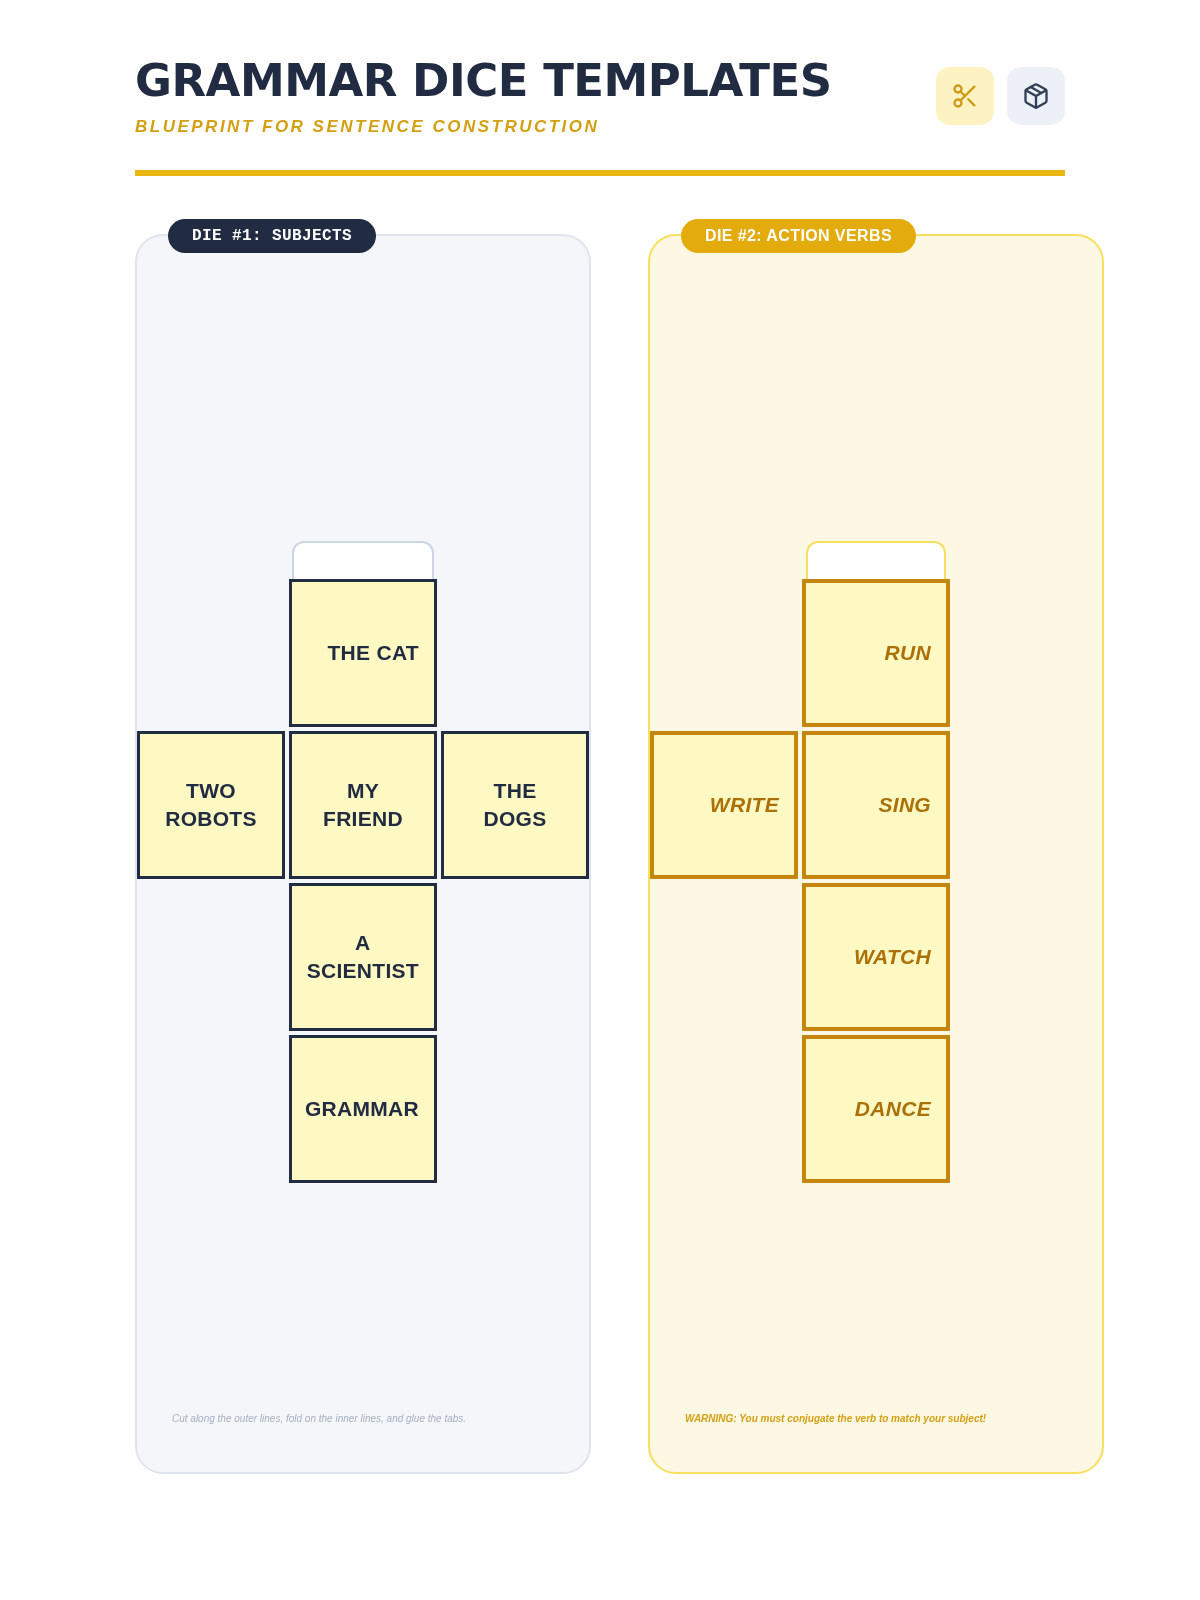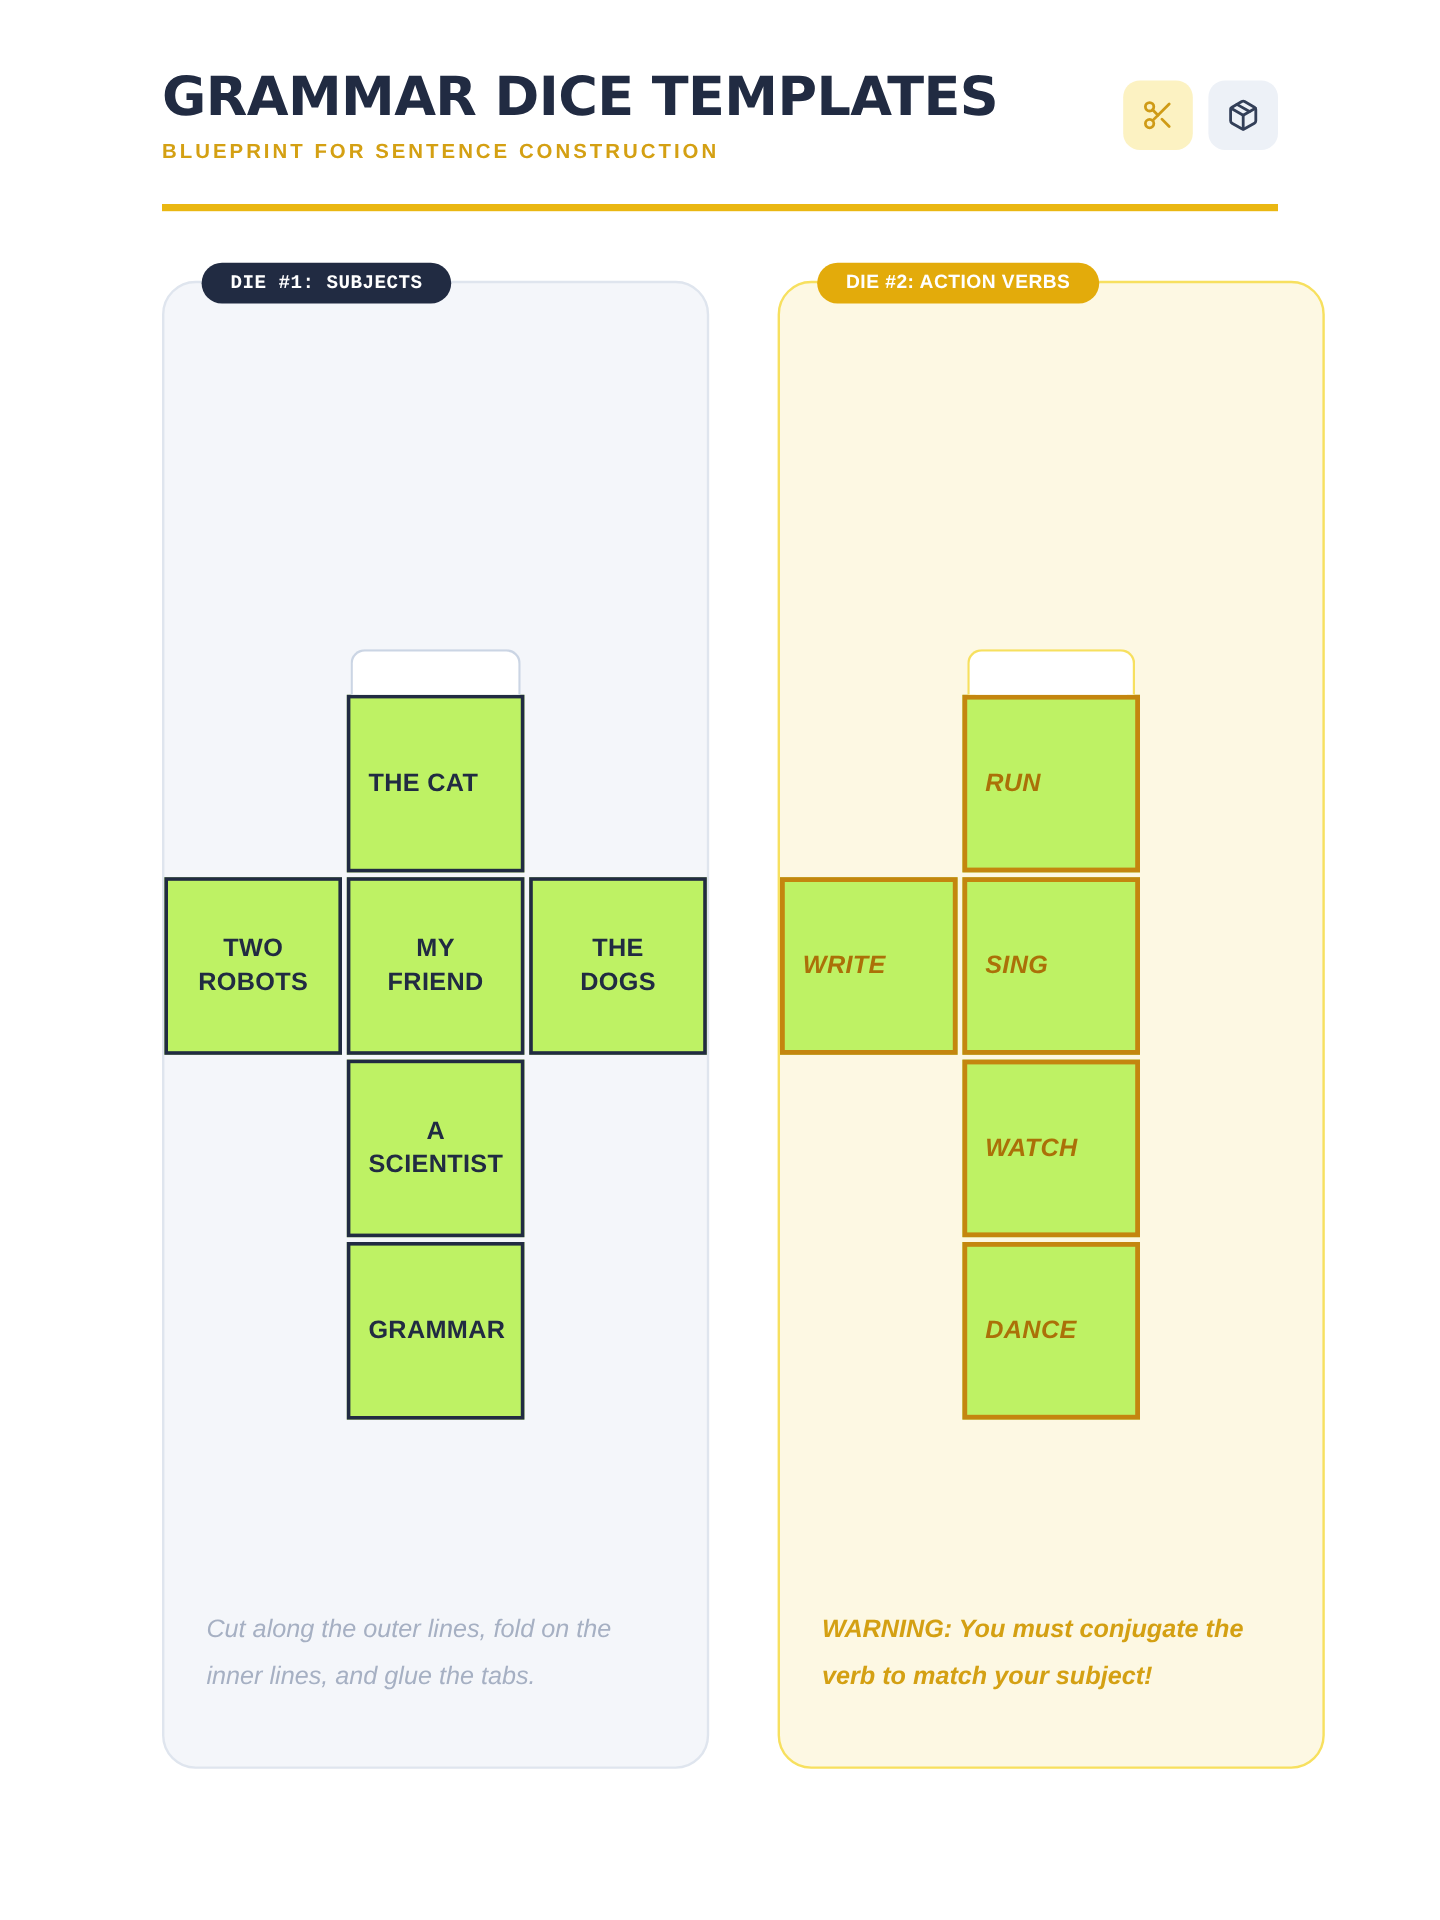--- a/index.html
+++ b/index.html
@@ -33,20 +33,21 @@
     font-weight:bold;
     font-size:45px;
     line-height:1.0;
     letter-spacing:-0.5px;
     color:var(--navy);
   }
   .page-subtitle{
     margin:14px 0 0;
     font-size:17px;
     font-weight:bold;
+    font-style:italic;
     letter-spacing:2.5px;
     color:var(--subtitle-gold);
   }
   .header-tools{display:flex;gap:13px;margin-top:9px;}
   .tool-btn{
     width:58px;height:58px;border:none;border-radius:14px;
     display:flex;align-items:center;justify-content:center;cursor:pointer;padding:0;
   }
   .tool-btn.scissors{background:var(--scissors-bg);}
   .tool-btn.cube{background:var(--cube-bg);}
@@ -79,22 +80,22 @@
     grid-template-columns:repeat(3,148px);
     grid-template-rows:repeat(4,148px);
     gap:4px;
     grid-template-areas:
       ".    top    ."
       "left center right"
       ".    b1     ."
       ".    b2     .";
   }
   .cell{
-    position:relative;background:#bef264;
-    display:flex;align-items:center;justify-content:flex-start;
+    position:relative;background:#fef9c3;
+    display:flex;align-items:center;justify-content:flex-end;
     text-align:center;font-weight:bold;font-size:21px;line-height:1.35;
     letter-spacing:0.3px;padding:0 15px;
   }
   .die-navy .cell{border:3px solid var(--navy);color:var(--navy);}
   .die-gold .cell{border:4px solid var(--gold-border);color:var(--gold-text);font-style:italic;}
   .pos-top{grid-area:top;}
   .pos-left{grid-area:left;}
   .pos-center{grid-area:center;}
   .pos-right{grid-area:right;}
   .pos-b1{grid-area:b1;}
@@ -103,21 +104,21 @@
     position:absolute;left:0;right:0;height:38px;background:#fff;
     border:2px solid var(--tab-gray);border-bottom:none;
     border-radius:12px 12px 0 0;
   }
   .die-navy .glue-tab{bottom:calc(100% + 3px);}
   .die-gold .glue-tab{border-color:var(--panel-yellow-border);bottom:calc(100% + 4px);}
 
   
   .panel-note{
     margin-top:auto;padding:0 35px 34px;
-    font-size:21px;font-style:italic;line-height:1.85;
+    font-size:10px;font-style:italic;line-height:1.85;
   }
   .panel-navy .panel-note{color:var(--footer-gray);}
   .panel-gold .panel-note{color:var(--subtitle-gold);font-weight:bold;}
 </style>
 </head>
 <body>
 
 <div class="page">
 
   <header class="header">

